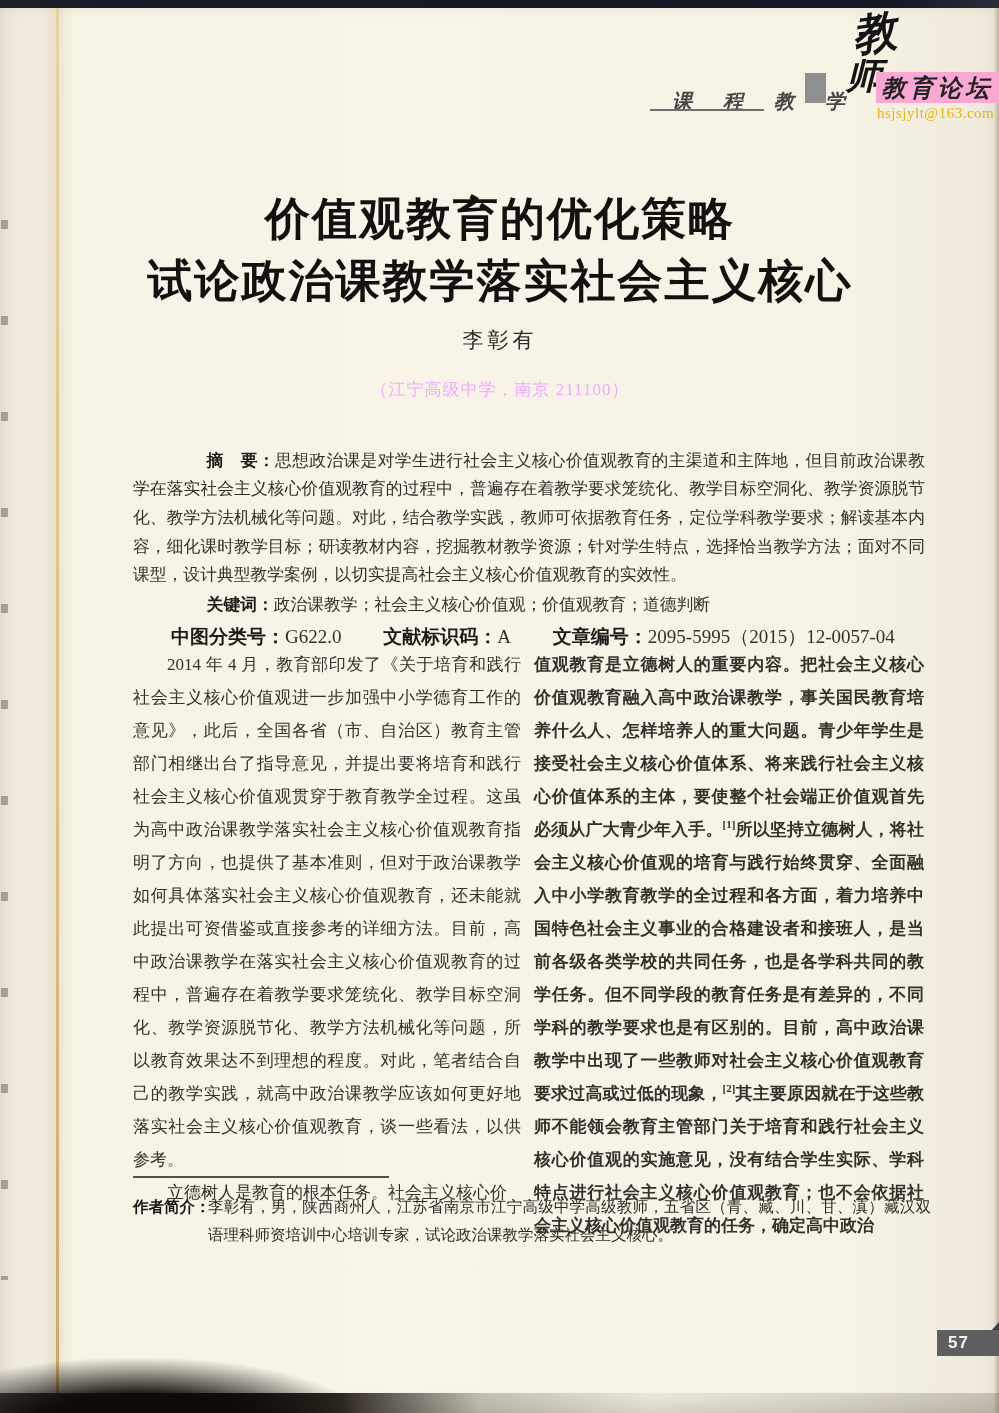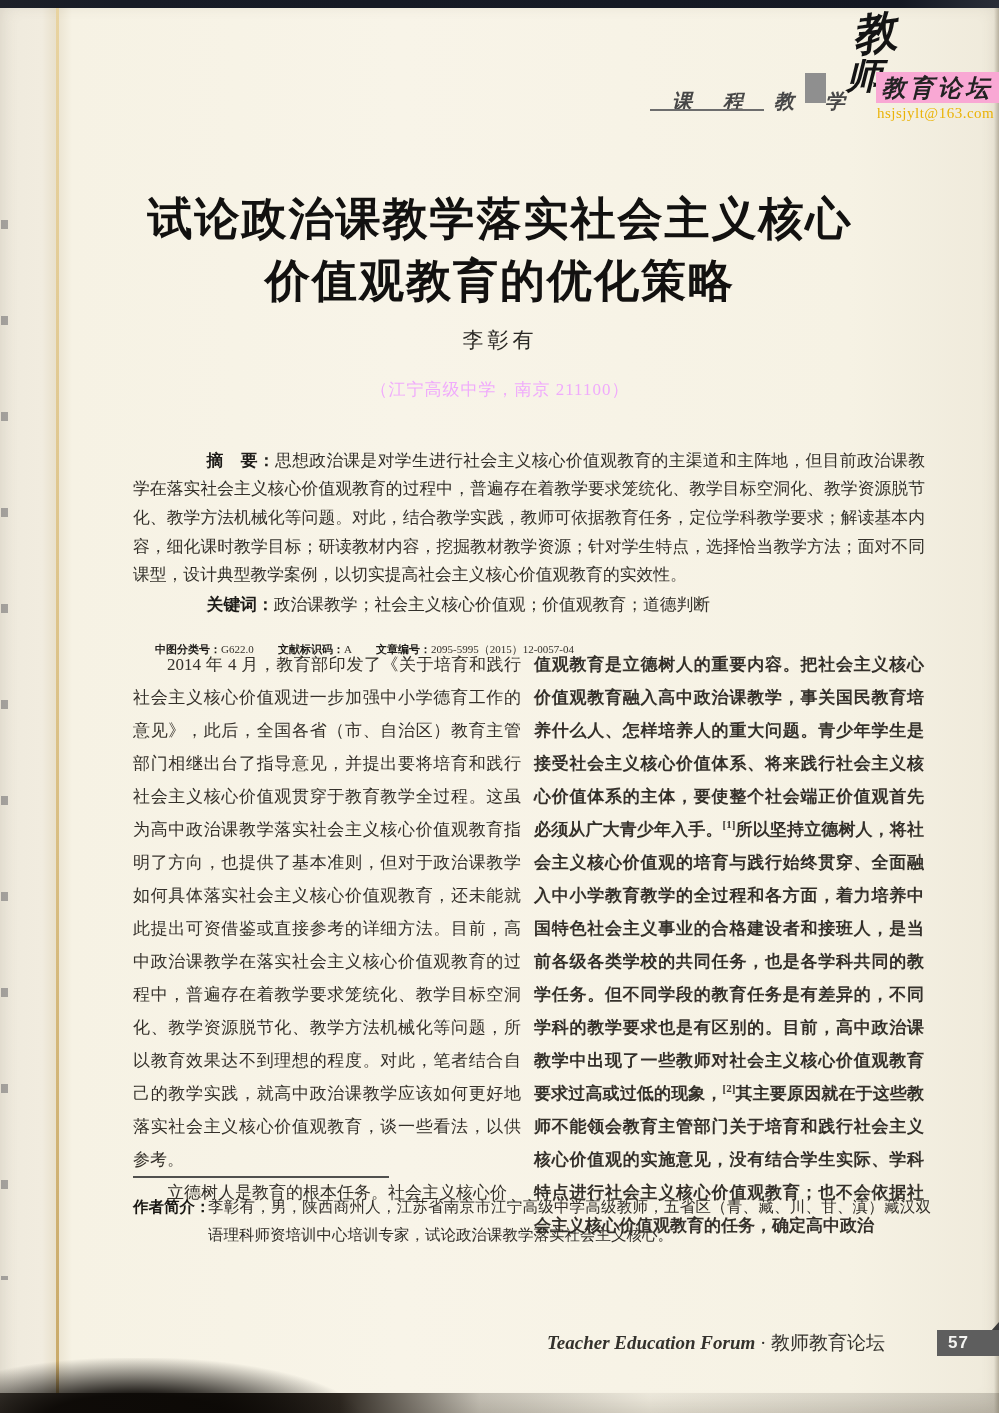--- a/index.html
+++ b/index.html
@@ -46,21 +46,21 @@
   .logo-email{top:105px;left:877px;font-size:15px;color:#eab308;letter-spacing:.5px;}
   
   .title{top:188px;left:100px;width:800px;text-align:center;
     font-size:45px;font-weight:bold;color:#121110;line-height:62px;letter-spacing:2px;}
   .author{top:326px;left:100px;width:800px;text-align:center;font-size:21px;color:#2c2a26;letter-spacing:4px;}
   .affiliation{top:378px;left:100px;width:800px;text-align:center;font-size:17px;color:#f0abfc;letter-spacing:1px;}
   
   .meta{left:133px;width:792px;color:#33302a;}
   .abstract{top:430px;font-size:16.8px;line-height:28.6px;text-align:justify;text-indent:2em;}
   .keywords{top:574px;font-size:16.8px;line-height:28px;text-indent:2em;}
-  .clc{top:624px;font-size:11px;line-height:28px;text-indent:2em;}
+  .clc{top:604px;font-size:19px;line-height:28px;text-indent:2em;}
   .meta b{color:#1d1b18;font-style:normal;margin-left:40px;}
   .clc b{margin-left:0;}
   .clc .gap{display:inline-block;width:2.2em;}
   
   .col{color:#34302a;font-size:17px;line-height:33px;text-align:justify;}
   .col p{margin:0;text-indent:2em;}
   .col-left{top:648px;left:133px;width:388px;}
   .col-right{top:648px;left:534px;width:390px;font-weight:bold;}
   .sec-heading{margin:11px 0 10px 0;text-indent:0;padding-left:32px;
     font-weight:bold;font-size:19px;color:#201e1a;letter-spacing:1px;
@@ -95,22 +95,22 @@
 <div class="abs section-rule"></div>
 <div class="abs header-square"></div>
 <div class="abs logo-script-top">教</div>
 <div class="abs logo-script-bottom">师</div>
 <div class="abs logo-box">
   <span>教育论坛</span>
 </div>
 <div class="abs logo-email">hsjsjylt@163.com</div>
 
 <div class="abs title">
+  <div>价值观教育的优化策略</div>
   <div>试论政治课教学落实社会主义核心</div>
-  <div>价值观教育的优化策略</div>
 </div>
 <div class="abs author">李彰有</div>
 <div class="abs affiliation">（江宁高级中学，南京 211100）</div>
 
 <p class="abs meta abstract"><b>摘　要：</b><span>思想政治课是对学生进行社会主义核心价值观教育的主渠道和主阵地，但目前政治课教学在落实社会主义核心价值观教育的过程中，普遍存在着教学要求笼统化、教学目标空洞化、教学资源脱节化、教学方法机械化等问题。对此，结合教学实践，教师可依据教育任务，定位学科教学要求；解读基本内容，细化课时教学目标；研读教材内容，挖掘教材教学资源；针对学生特点，选择恰当教学方法；面对不同课型，设计典型教学案例，以切实提高社会主义核心价值观教育的实效性。</span></p>
 
 <p class="abs meta keywords"><b>关键词：</b><span>政治课教学；社会主义核心价值观；价值观教育；道德判断</span></p>
 
 <p class="abs meta clc"><b>中图分类号：</b><span>G622.0</span><span class="gap"></span><b>文献标识码：</b><span>A</span><span class="gap"></span><b>文章编号：</b><span>2095-5995（2015）12-0057-04</span></p>
 
@@ -125,18 +125,17 @@
 
 <div class="abs fn-rule"></div>
 <div class="abs footnotes">
   <div class="fn-item">
     <span class="fn-label">作者简介：</span>
     <span>李彰有，男，陕西商州人，江苏省南京市江宁高级中学高级教师，五省区（青、藏、川、甘、滇）藏汉双语理科师资培训中心培训专家，试论政治课教学落实社会主义核心。</span>
   </div>
 </div>
 
 <div class="abs footer-line">
-  <span class="journal-name"><span class="en">Teacher Education Forum</span> <span>·</span> <span>教师教育论坛</span></span>
   <span class="page-box">57</span>
 </div>
 
 <div class="abs bottom-shadow"></div>
 <div class="abs corner-blob"></div>
 
 </body></html>

